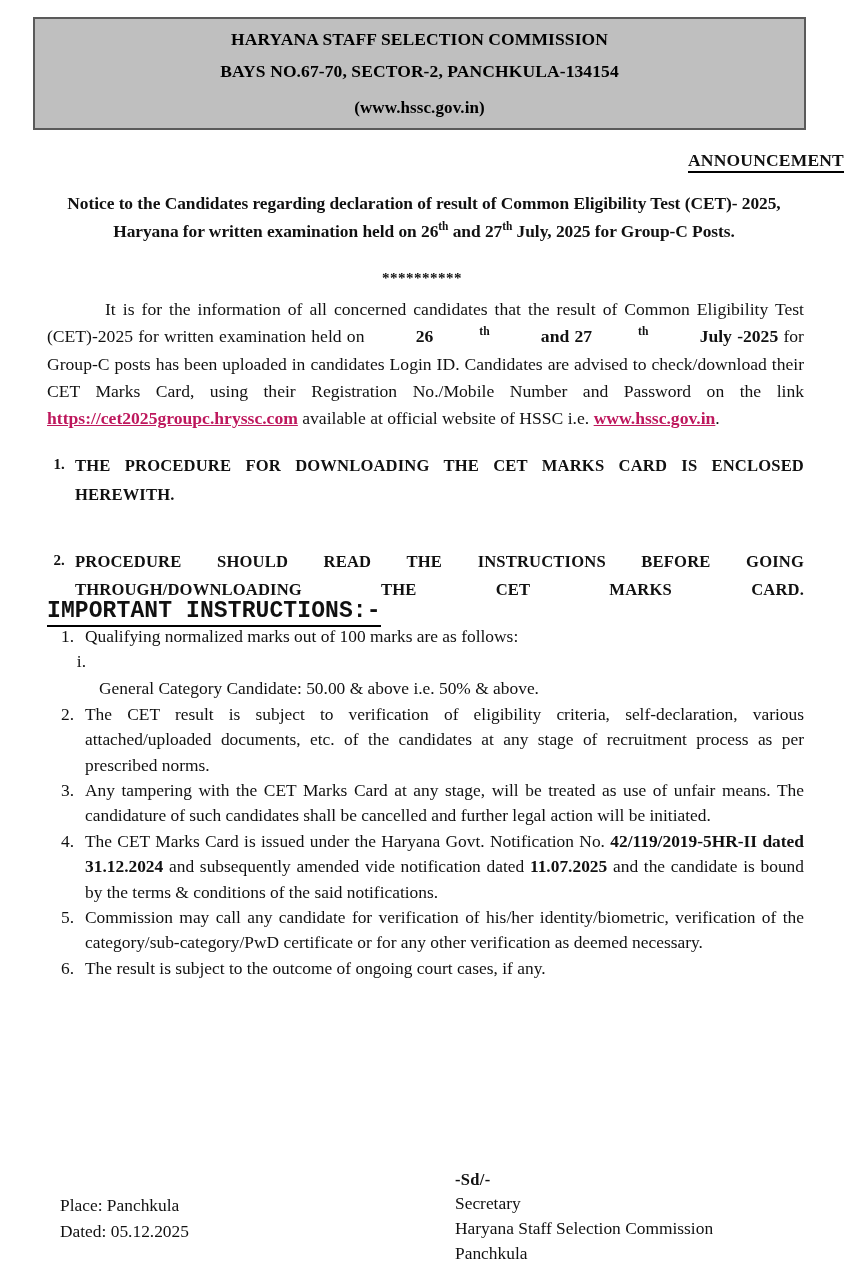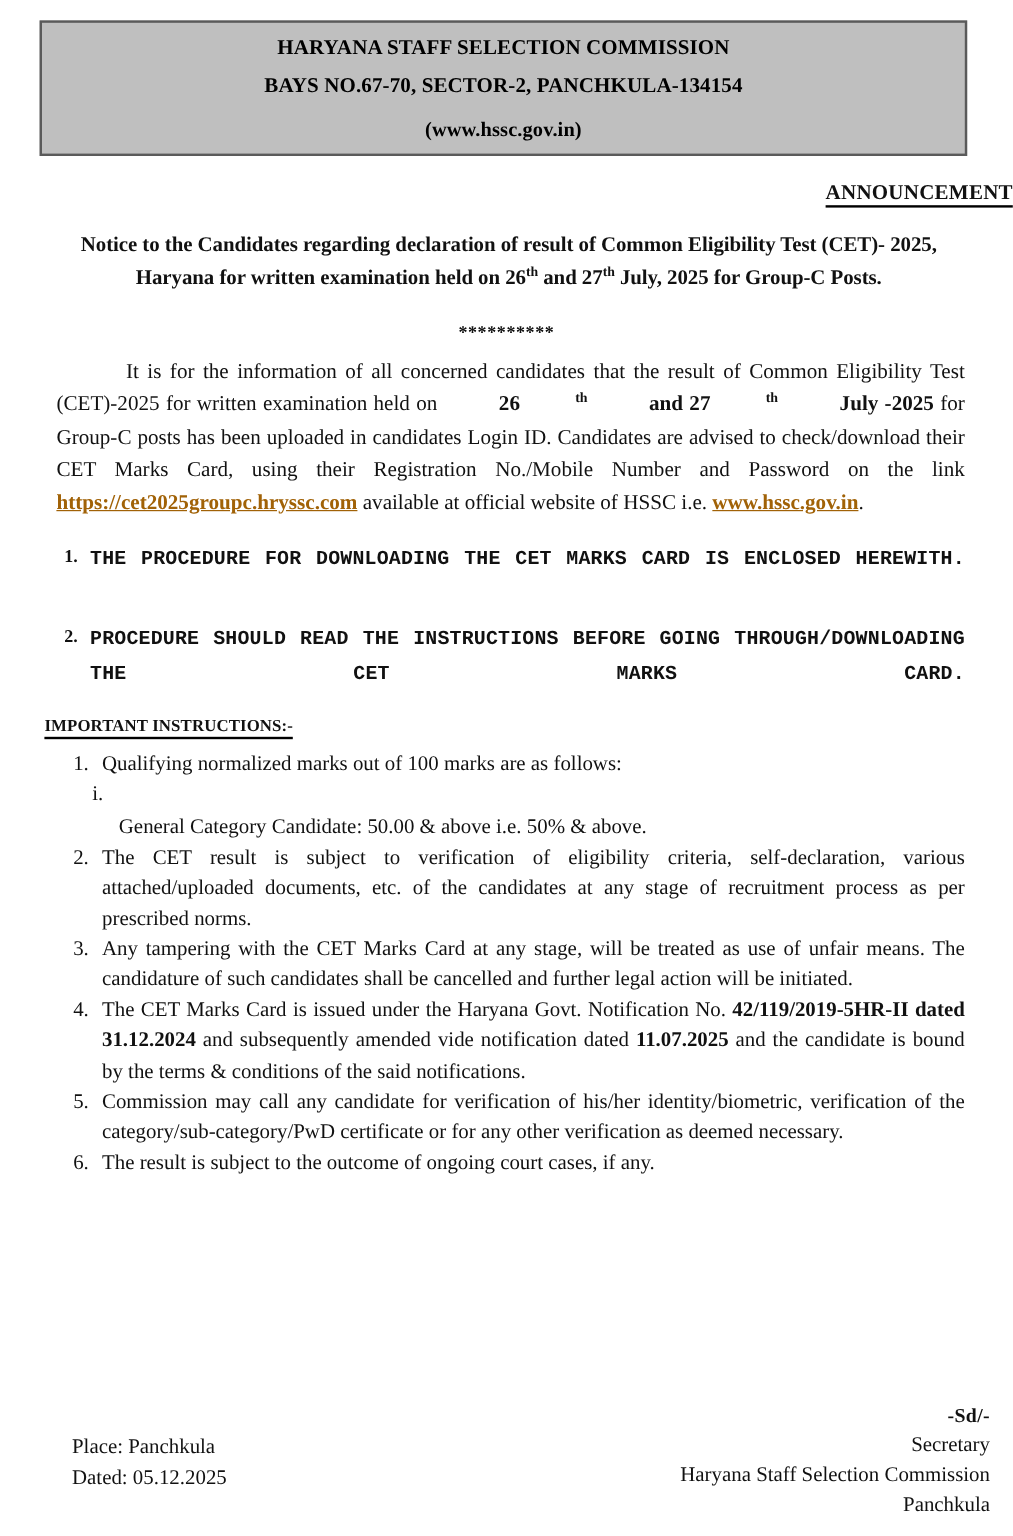--- a/index.html
+++ b/index.html
@@ -98,21 +98,21 @@
     top: 296px;
     width: 757px;
     font-size: 17.6px;
     line-height: 1.55;
     text-align: justify;
     text-justify: inter-word;
     text-indent: 58px;
   }
   .body-para b { font-weight: bold; margin-left: 46px; }
   a.doclink {
-    color: #a16207;
+    color: #be185d;
     font-weight: bold;
     text-decoration: underline;
     text-underline-offset: 1px;
   }
 
   
   .caps-list {
     position: absolute;
     left: 47px;
     top: 452px;
@@ -132,36 +132,36 @@
     text-align: right;
     padding-right: 10px;
     box-sizing: border-box;
     font-size: 15px;
     font-weight: bold;
   }
   .caps-item .ctext {
     flex: 1;
     text-align: justify;
     text-justify: inter-word;
-    font-family: Liberation Mono, monospace;
   }
   .caps-item .ctext::after {
     content: "";
     display: inline-block;
     width: 100%;
   }
 
   
   .imp-head {
     position: absolute;
-    left: 37px;
+    left: 47px;
     top: 598px;
     font-weight: bold;
-    font-size: 14px;
+    font-size: 23px;
     letter-spacing: 0.1px;
+    font-family: Liberation Mono, monospace;
   }
   .imp-head span {
     border-bottom: 2px solid #000;
     padding-bottom: 1px;
   }
 
   .inst-list {
     position: absolute;
     left: 47px;
     top: 624px;
@@ -207,21 +207,21 @@
     text-justify: inter-word;
   }
   .inst-sub.nojust .itext { text-align: left; margin-top: 27px; }
 
   
   .sig-right {
     position: absolute;
     left: 455px;
     top: 1168px;
     width: 370px;
-    text-align: right;
+    text-align: left;
     font-size: 17.4px;
     line-height: 1.42;
   }
   .sig-right .sd {
     font-weight: bold;
     font-size: 16.5px;
     letter-spacing: 0.3px;
   }
   .sig-left {
     position: absolute;

